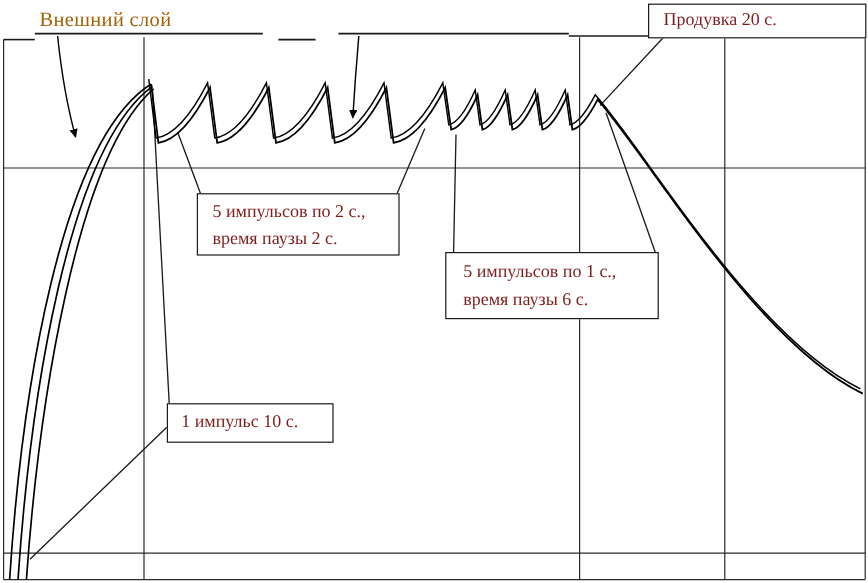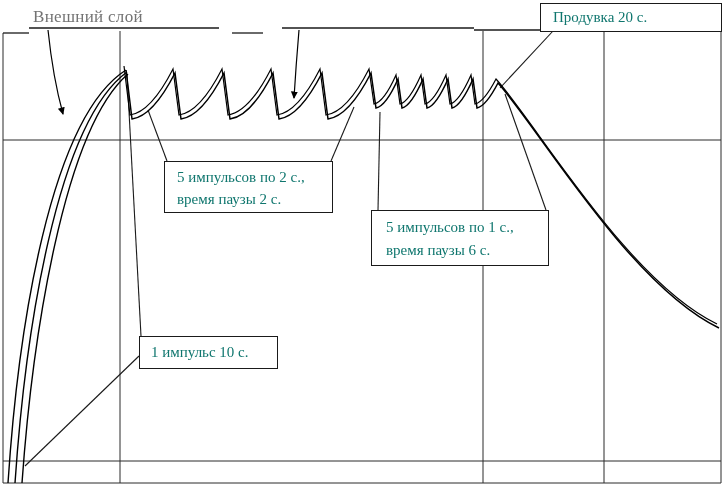--- a/index.html
+++ b/index.html
@@ -10,29 +10,29 @@
     font-family:"Liberation Serif","DejaVu Serif",serif;
     color:#111111;
     overflow:hidden;
   }
   .fig svg{position:absolute;left:0;top:0;}
   .lbl{
     position:absolute;
     font-size:17px;
     letter-spacing:0.3px;
     white-space:nowrap;
-    color:#737373;
+    color:#a16207;
   }
   .box{
     position:absolute;
     background:#ffffff;
     border:1px solid #1a1a1a;
     box-sizing:border-box;
     font-size:15px;
-    color:#0f766e;
+    color:#7f1d1d;
     white-space:nowrap;
   }
   .purge-box{
     left:540px;top:3px;width:182px;height:29px;
     display:flex;align-items:center;
     padding-left:12px;
   }
   .p2-box{
     left:164px;top:161px;width:169px;height:52px;
     padding:4px 0 0 12px;

